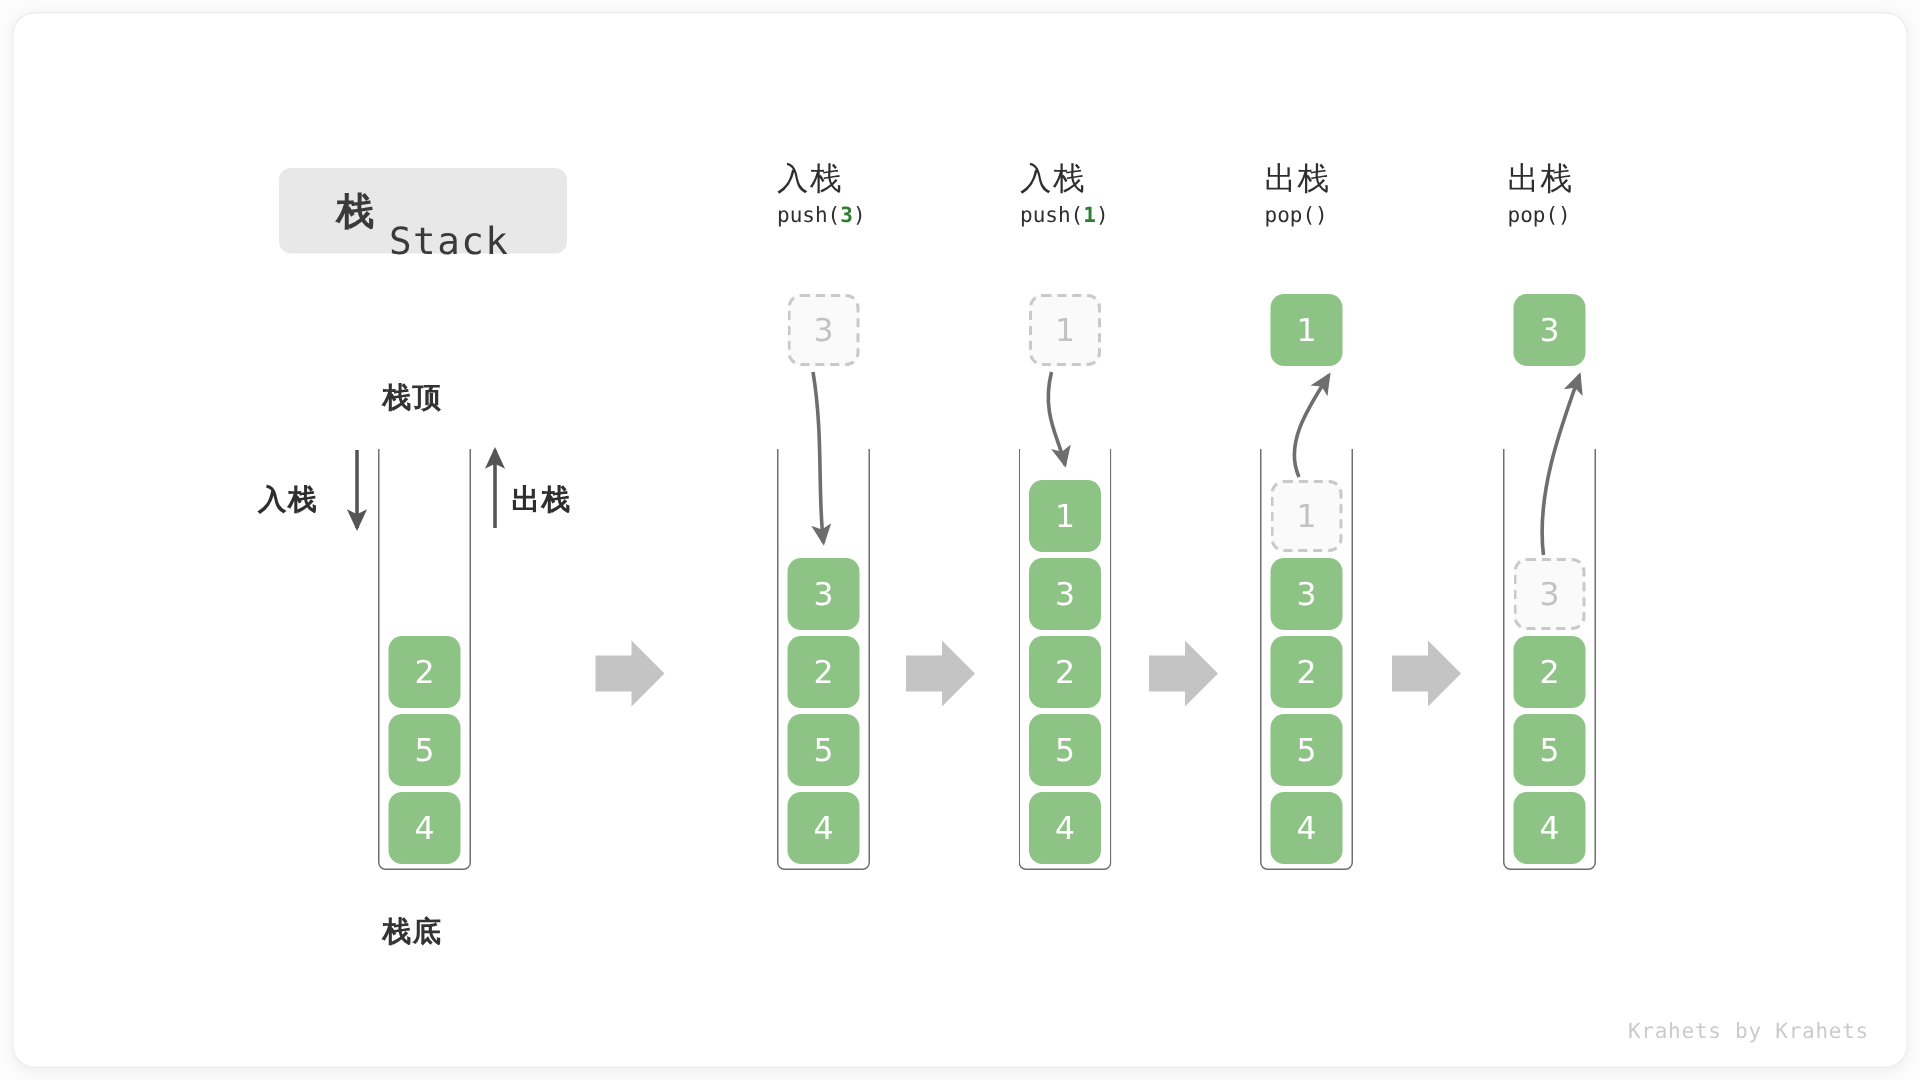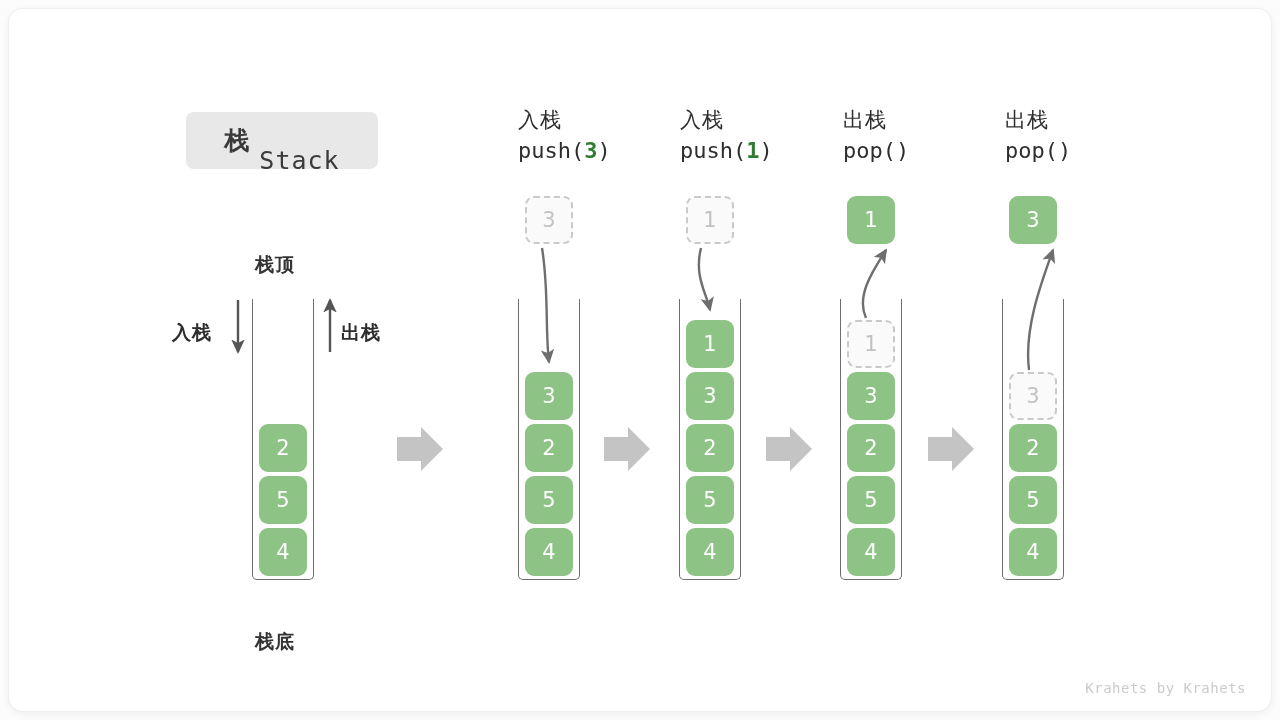--- a/index.html
+++ b/index.html
@@ -49,21 +49,21 @@
   
   .lbl-top, .lbl-bottom {
     position: absolute;
     font-size: 19px;
     font-weight: bold;
     color: #333333;
     letter-spacing: 1px;
     white-space: nowrap;
   }
   .lbl-top   { left: 255px; top: 252px; }
-  .lbl-bottom{ left: 255px; top: 629px; }
+  .lbl-bottom{ left: 255px; top: 608px; }
 
   .side-lbl {
     position: absolute;
     font-size: 19px;
     font-weight: bold;
     color: #2e2e2e;
     letter-spacing: 1px;
     white-space: nowrap;
   }
   .side-lbl.push-lbl { left: 172px; top: 320px; }
@@ -116,21 +116,21 @@
     line-height: 1.42;
   }
   .col-head .cn {
     font-size: 21px;
     font-weight: normal;
     color: #2e2e2e;
     letter-spacing: 1px;
     display: block;
   }
   .col-head .code {
-    font-size: 22px;
+    font-size: 14px;
     color: #2e2e2e;
     font-family: "DejaVu Sans Mono","Liberation Mono",monospace;
     display: block;
     letter-spacing: 0px;
   }
   .col-head .code .num { color: #2f7d32; font-weight: bold; }
 
   
   #overlay {
     position: absolute;

